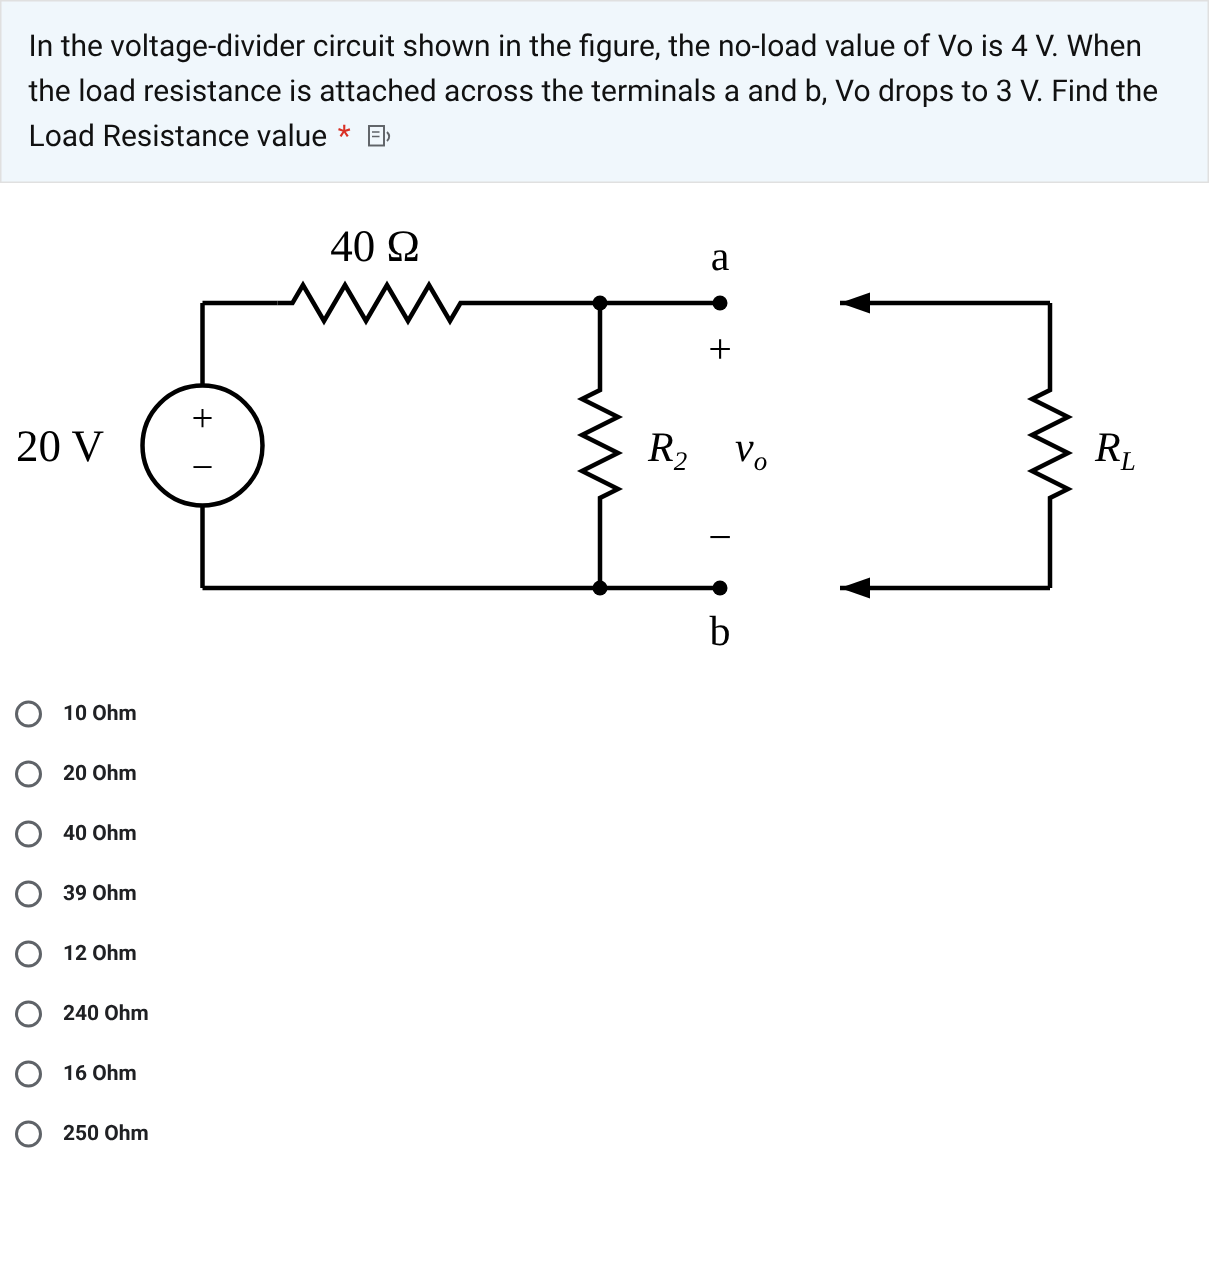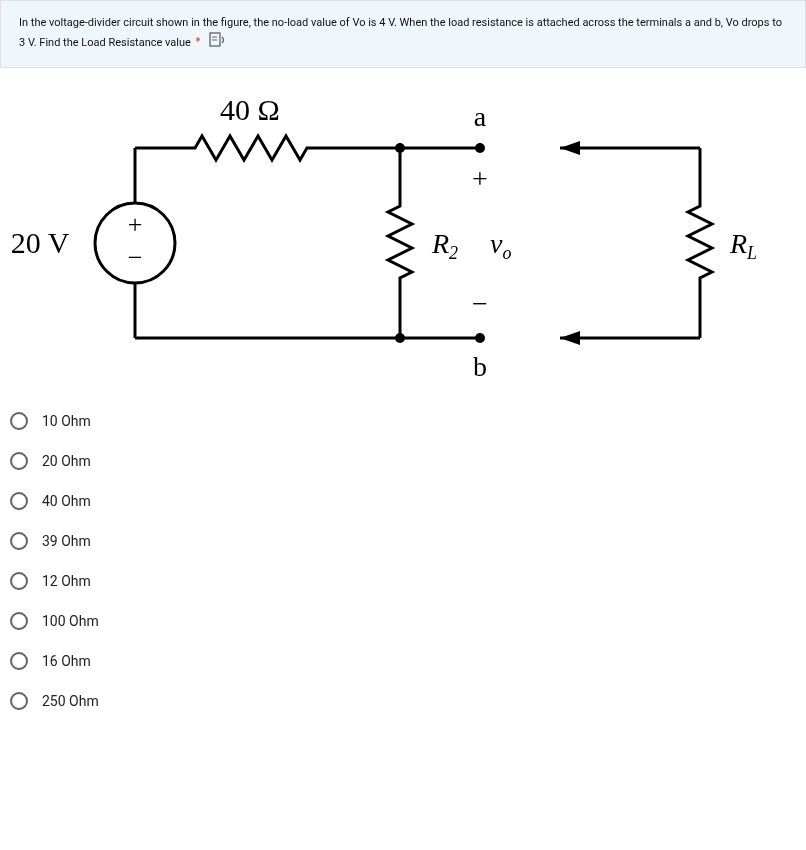--- a/index.html
+++ b/index.html
@@ -8,34 +8,35 @@
       font-size: 14px;
       color: #202124;
       background: #fff;
       width: 806px;
     }
     .question-box {
       background: #f0f7fc;
       border: 1px solid #e0e0e0;
       padding: 14px 18px;
       line-height: 1.5;
-      font-size: 11px;
+      font-size: 20px;
       color: #111;
     }
     .required { color: #d93025; margin-left: 2px; }
     .tts-icon {
       display: inline-block;
       vertical-align: middle;
       margin-left: 6px;
     }
     .circuit-container {
       padding: 20px 0 10px 0;
     }
     .options {
       padding: 0 0 0 10px;
+      font-weight: bold;
     }
     .option-row {
       display: flex;
       align-items: center;
       height: 40px;
       cursor: pointer;
     }
     .radio-outer {
       width: 18px;
       height: 18px;
@@ -137,21 +138,21 @@
   <div class="option-row">
     <span class="radio-outer"></span>
     <span class="option-label">39 Ohm</span>
   </div>
   <div class="option-row">
     <span class="radio-outer"></span>
     <span class="option-label">12 Ohm</span>
   </div>
   <div class="option-row">
     <span class="radio-outer"></span>
-    <span class="option-label">100 Ohm</span>
+    <span class="option-label">240 Ohm</span>
   </div>
   <div class="option-row">
     <span class="radio-outer"></span>
     <span class="option-label">16 Ohm</span>
   </div>
   <div class="option-row">
     <span class="radio-outer"></span>
     <span class="option-label">250 Ohm</span>
   </div>
 </div>

